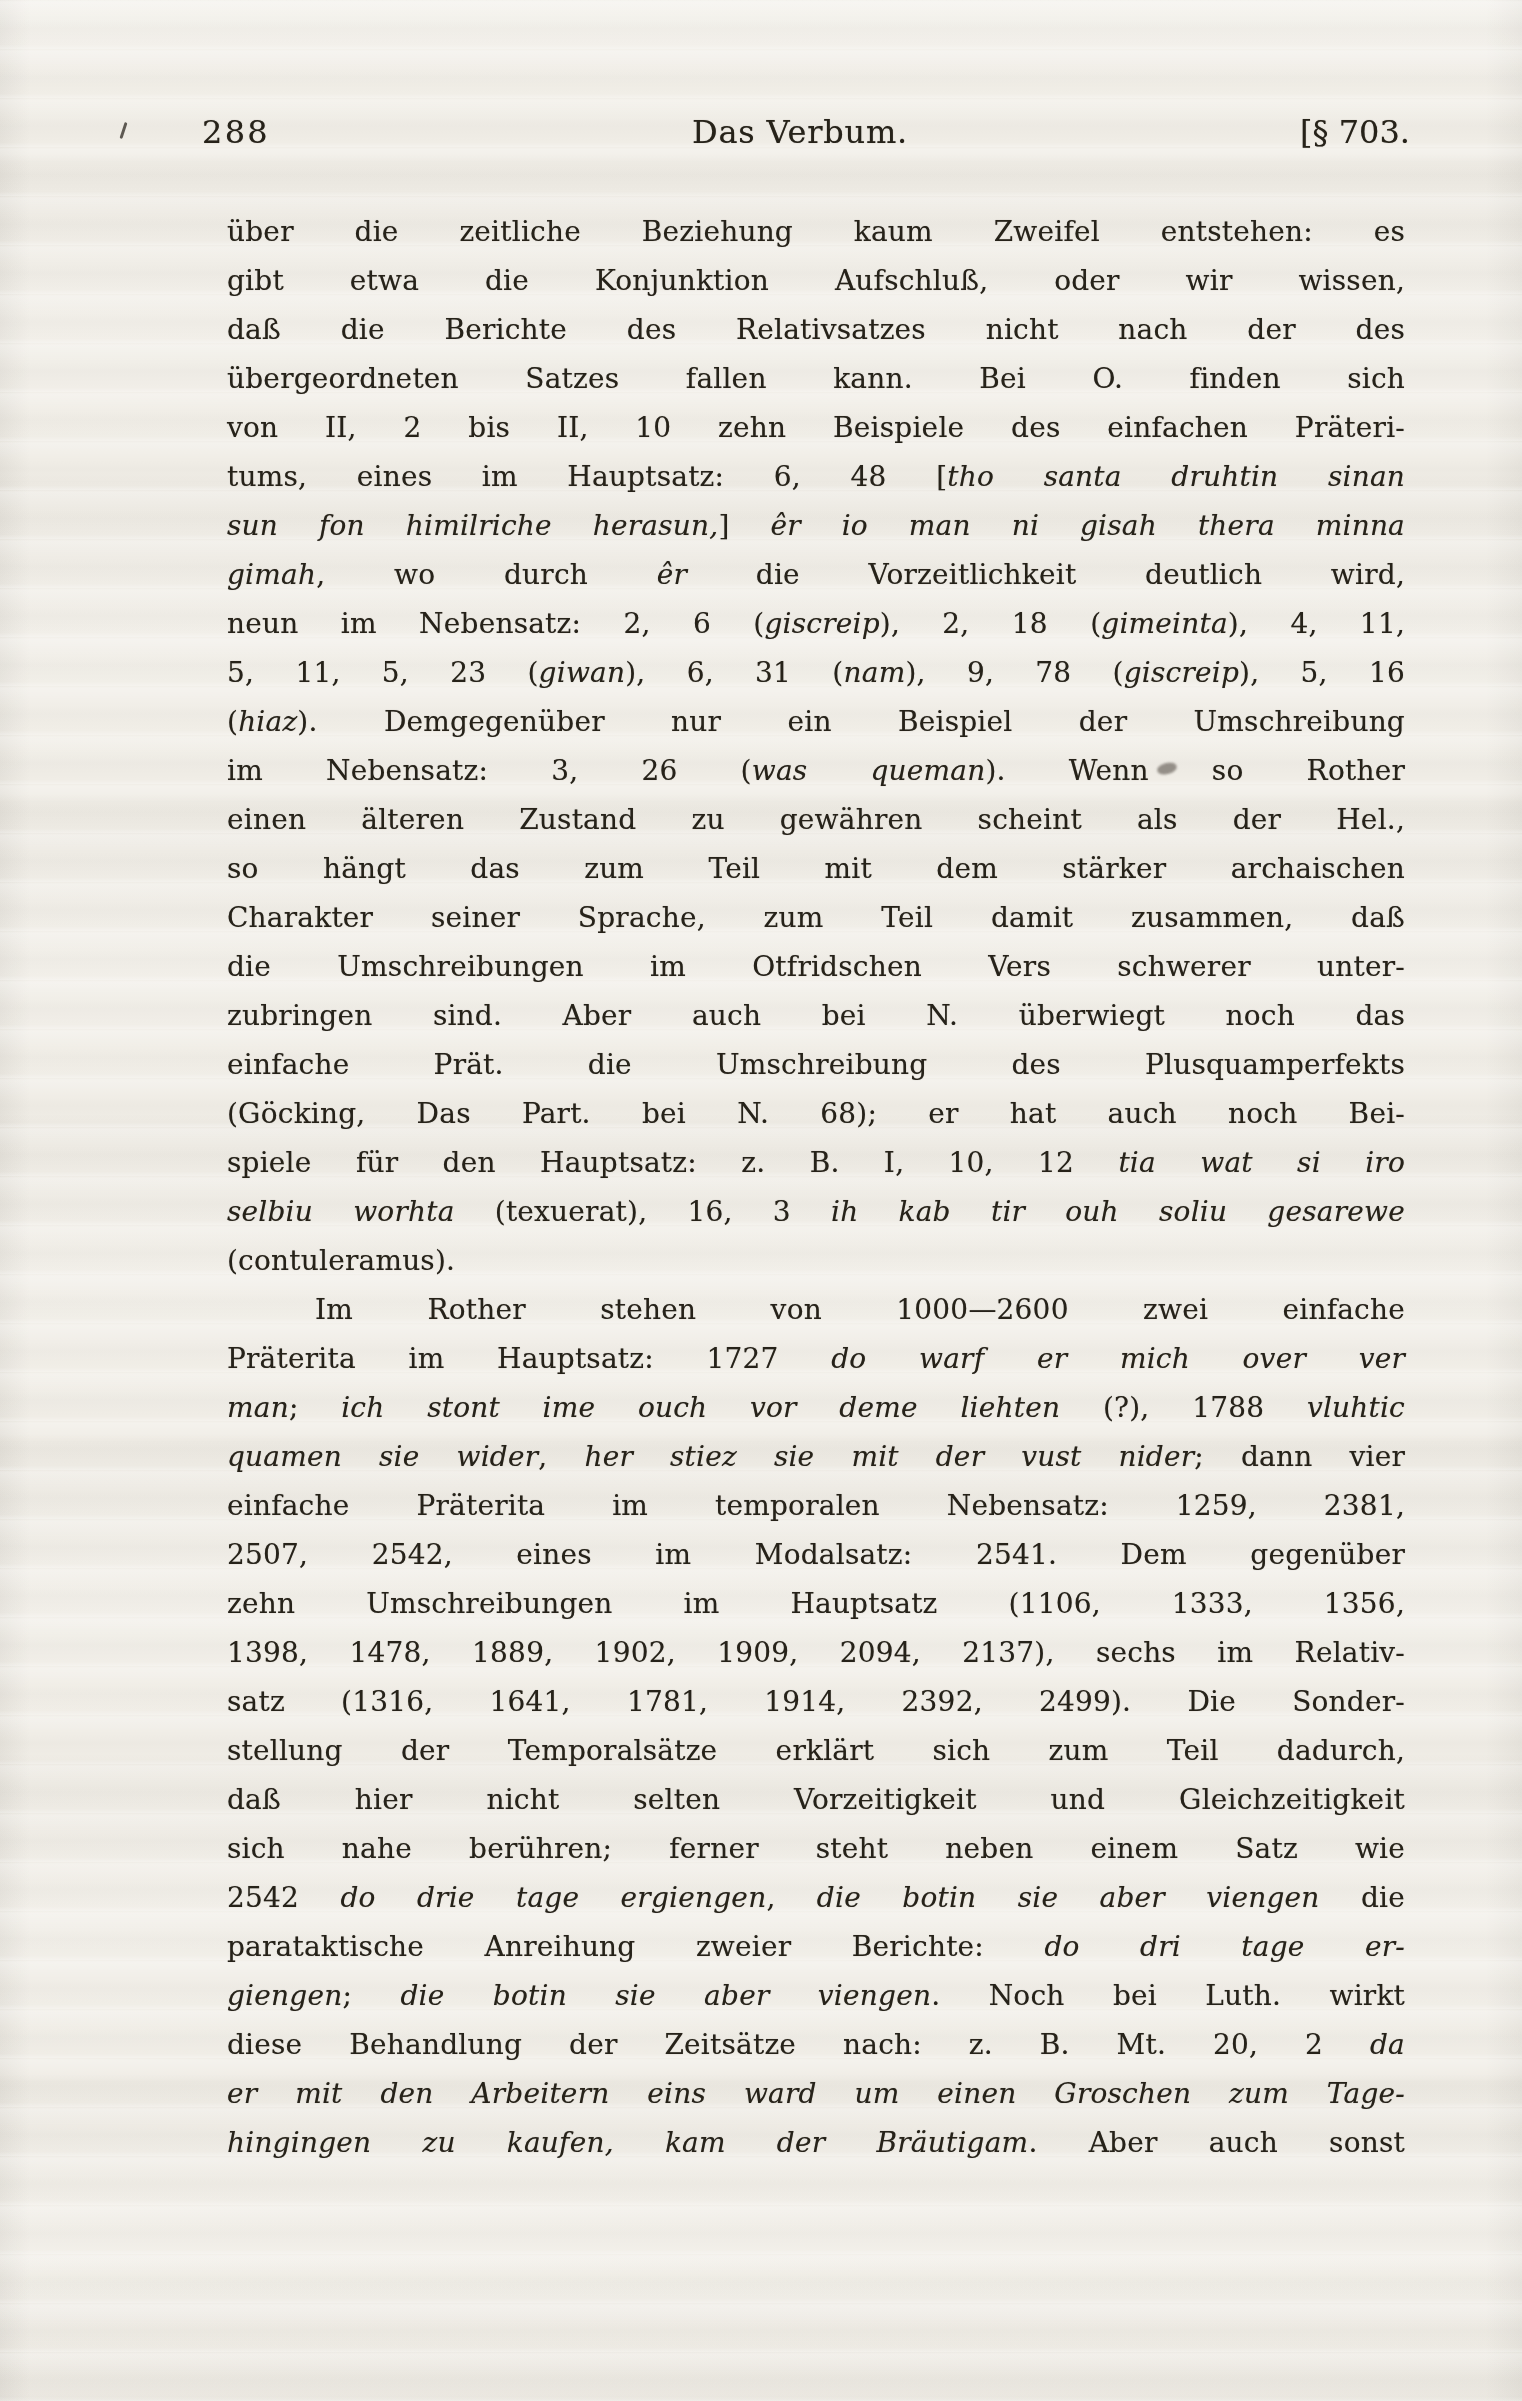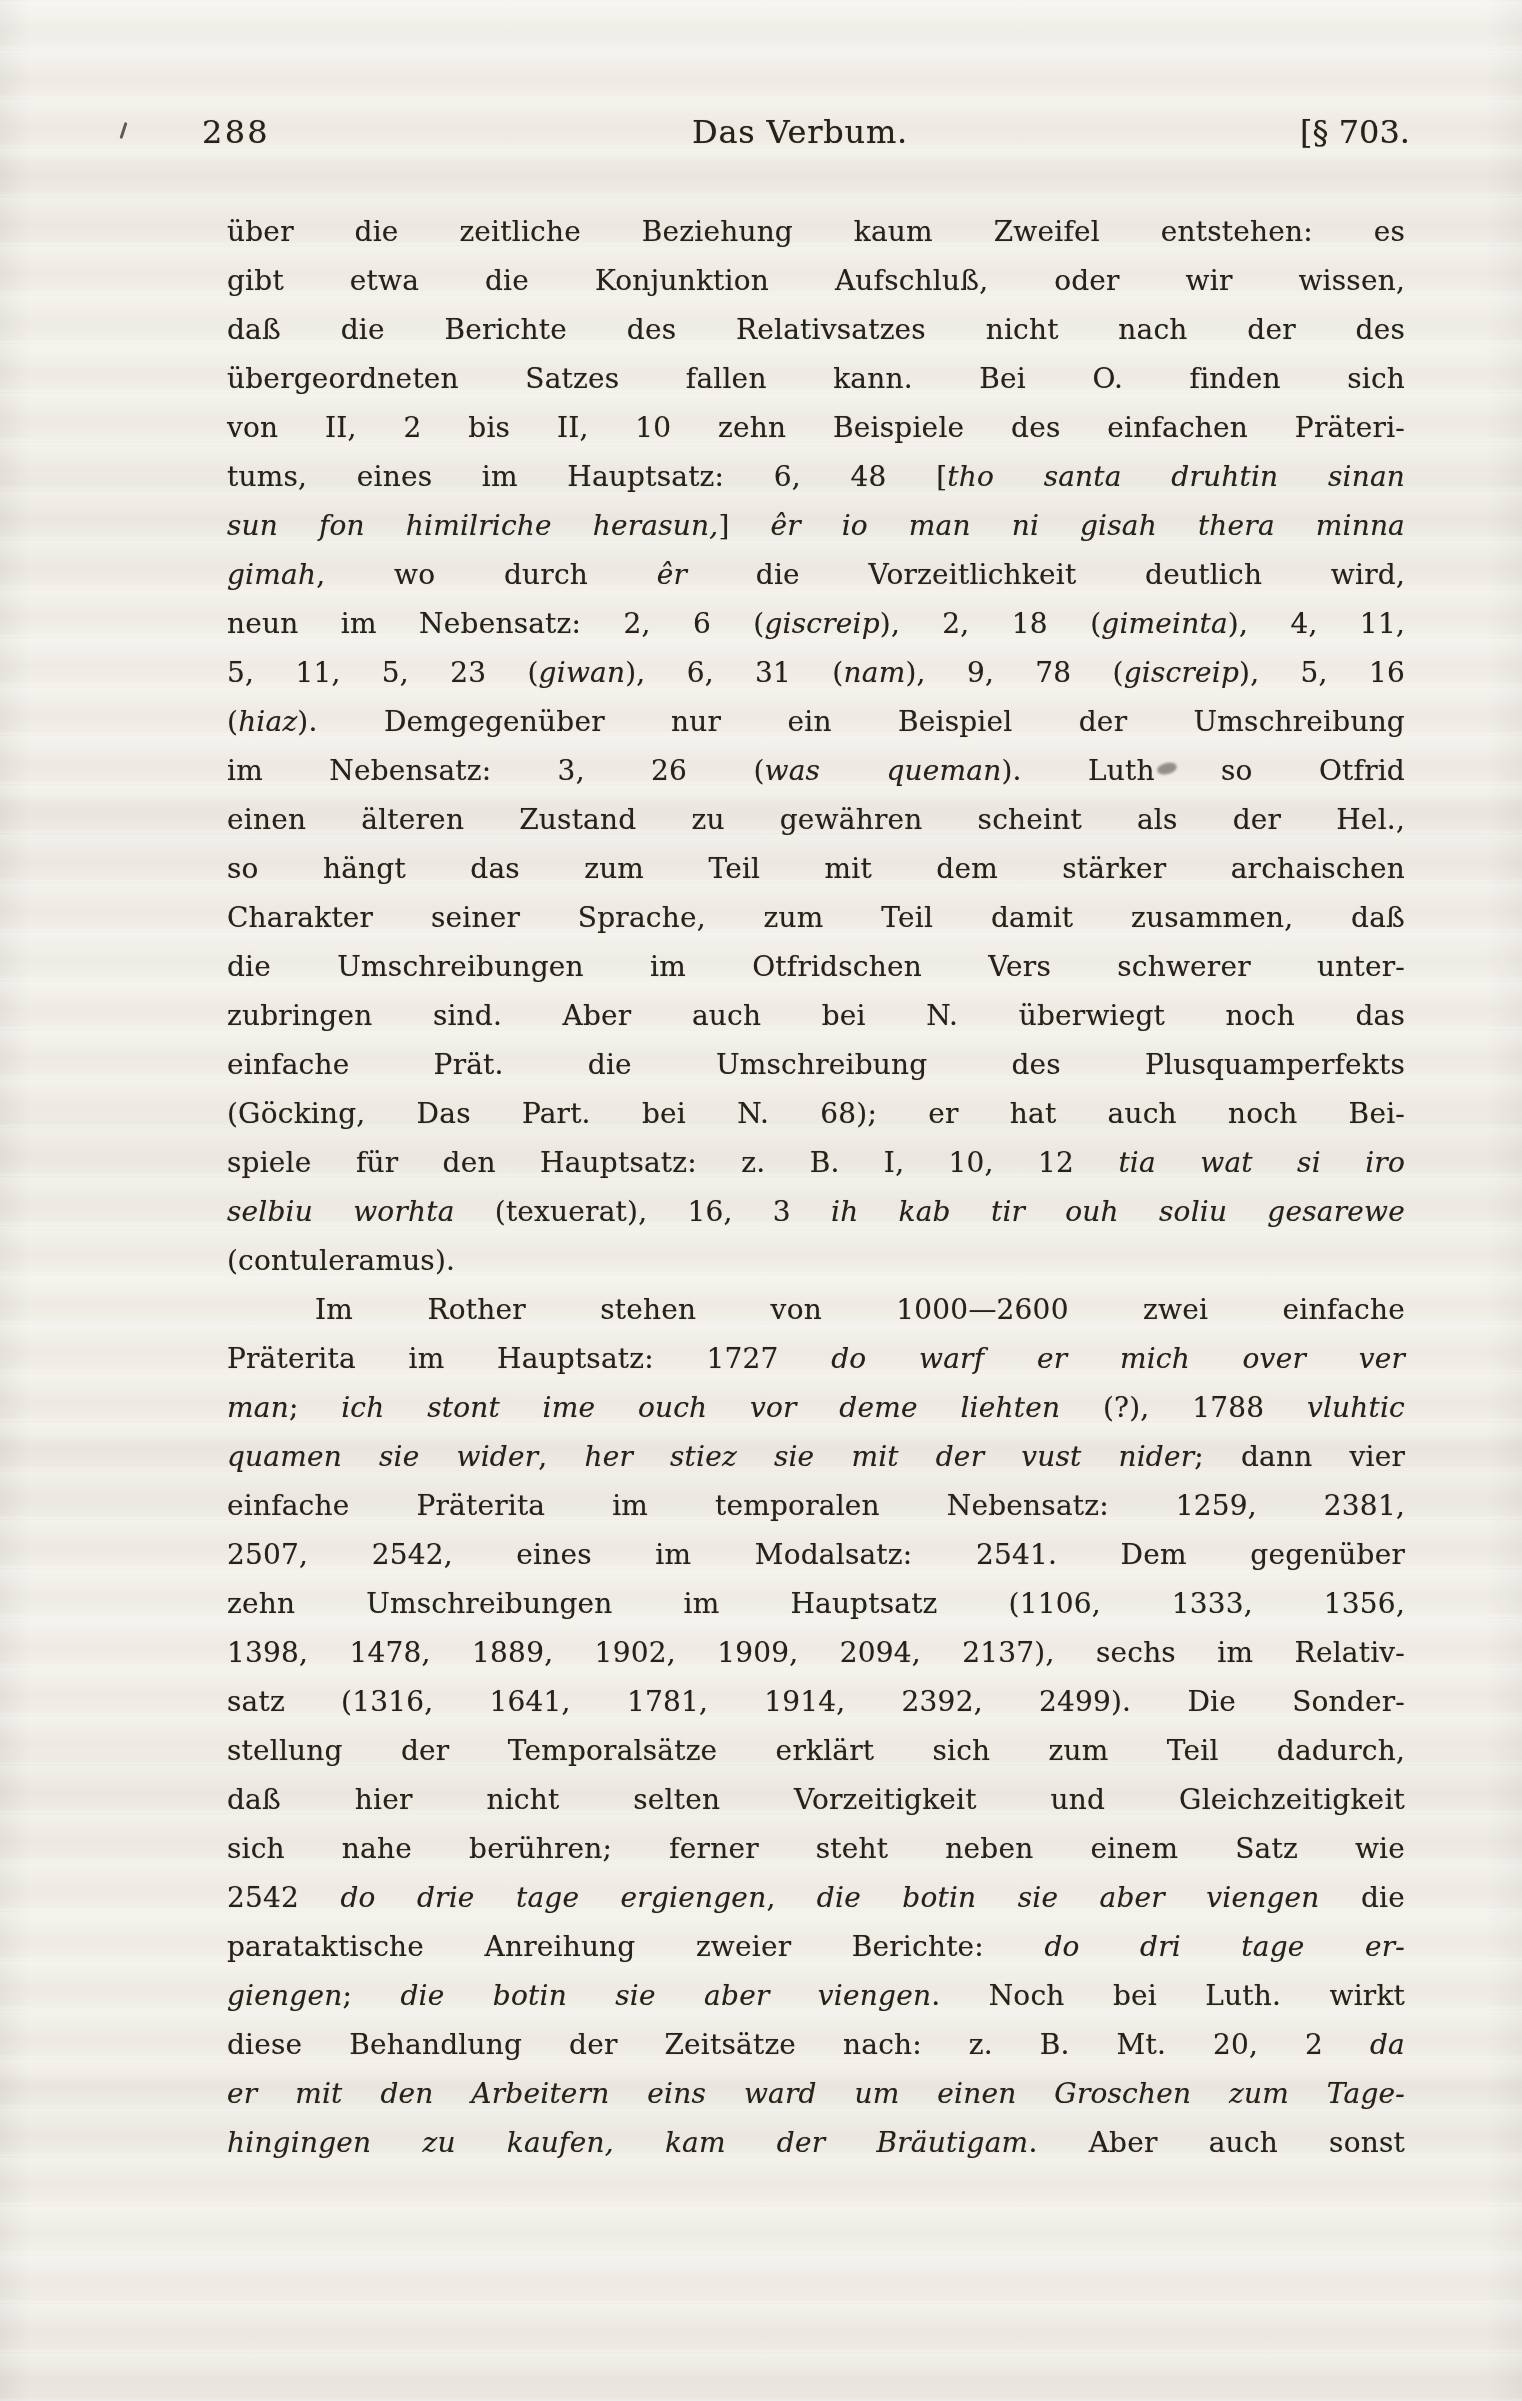--- a/index.html
+++ b/index.html
@@ -71,21 +71,21 @@
       <div class="line"><span class="ro">gibt etwa die Konjunktion Aufschluß, oder wir wissen,</span></div>
       <div class="line"><span class="ro">daß die Berichte des Relativsatzes nicht nach der des</span></div>
       <div class="line"><span class="ro">übergeordneten Satzes fallen kann. Bei O. finden sich</span></div>
       <div class="line"><span class="ro">von II, 2 bis II, 10 zehn Beispiele des einfachen Präteri-</span></div>
       <div class="line"><span class="ro">tums, eines im Hauptsatz: 6, 48 [</span><span class="it">tho santa druhtin sinan</span></div>
       <div class="line"><span class="it">sun fon himilriche herasun,</span><span class="ro">] </span><span class="it">êr io man ni gisah thera minna</span></div>
       <div class="line"><span class="it">gimah</span><span class="ro">, wo durch </span><span class="it">êr</span><span class="ro"> die Vorzeitlichkeit deutlich wird,</span></div>
       <div class="line"><span class="ro">neun im Nebensatz: 2, 6 (</span><span class="it">giscreip</span><span class="ro">), 2, 18 (</span><span class="it">gimeinta</span><span class="ro">), 4, 11,</span></div>
       <div class="line"><span class="ro">5, 11, 5, 23 (</span><span class="it">giwan</span><span class="ro">), 6, 31 (</span><span class="it">nam</span><span class="ro">), 9, 78 (</span><span class="it">giscreip</span><span class="ro">), 5, 16</span></div>
       <div class="line"><span class="ro">(</span><span class="it">hiaz</span><span class="ro">). Demgegenüber nur ein Beispiel der Umschreibung</span></div>
-      <div class="line"><span class="ro">im Nebensatz: 3, 26 (</span><span class="it">was queman</span><span class="ro">). Luth so Otfrid</span></div>
+      <div class="line"><span class="ro">im Nebensatz: 3, 26 (</span><span class="it">was queman</span><span class="ro">). Wenn so Rother</span></div>
       <div class="line"><span class="ro">einen älteren Zustand zu gewähren scheint als der Hel.,</span></div>
       <div class="line"><span class="ro">so hängt das zum Teil mit dem stärker archaischen</span></div>
       <div class="line"><span class="ro">Charakter seiner Sprache, zum Teil damit zusammen, daß</span></div>
       <div class="line"><span class="ro">die Umschreibungen im Otfridschen Vers schwerer unter-</span></div>
       <div class="line"><span class="ro">zubringen sind. Aber auch bei N. überwiegt noch das</span></div>
       <div class="line"><span class="ro">einfache Prät. die Umschreibung des Plusquamperfekts</span></div>
       <div class="line"><span class="ro">(Göcking, Das Part. bei N. 68); er hat auch noch Bei-</span></div>
       <div class="line"><span class="ro">spiele für den Hauptsatz: z. B. I, 10, 12 </span><span class="it">tia wat si iro</span></div>
       <div class="line"><span class="it">selbiu worhta</span><span class="ro"> (texuerat), 16, 3 </span><span class="it">ih kab tir ouh soliu gesarewe</span></div>
       <div class="line nojust"><span class="ro">(contuleramus).</span></div>

